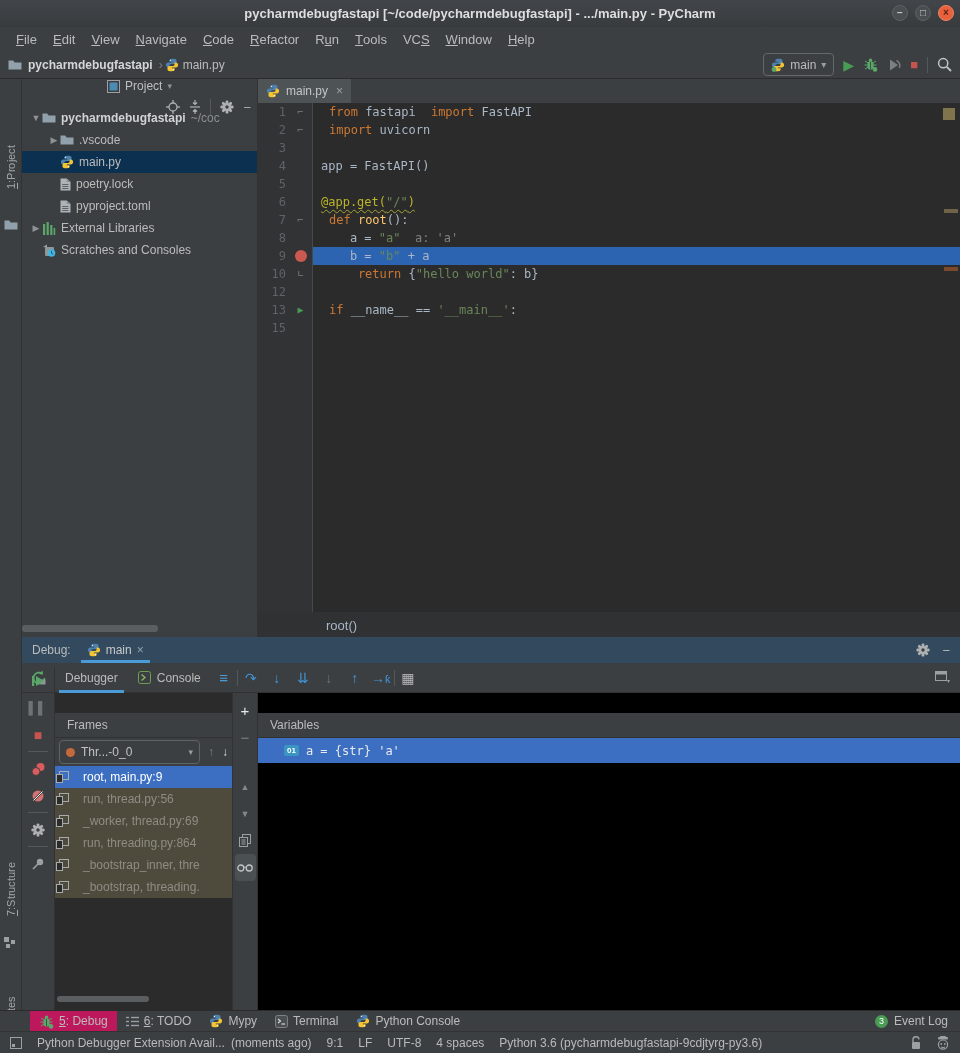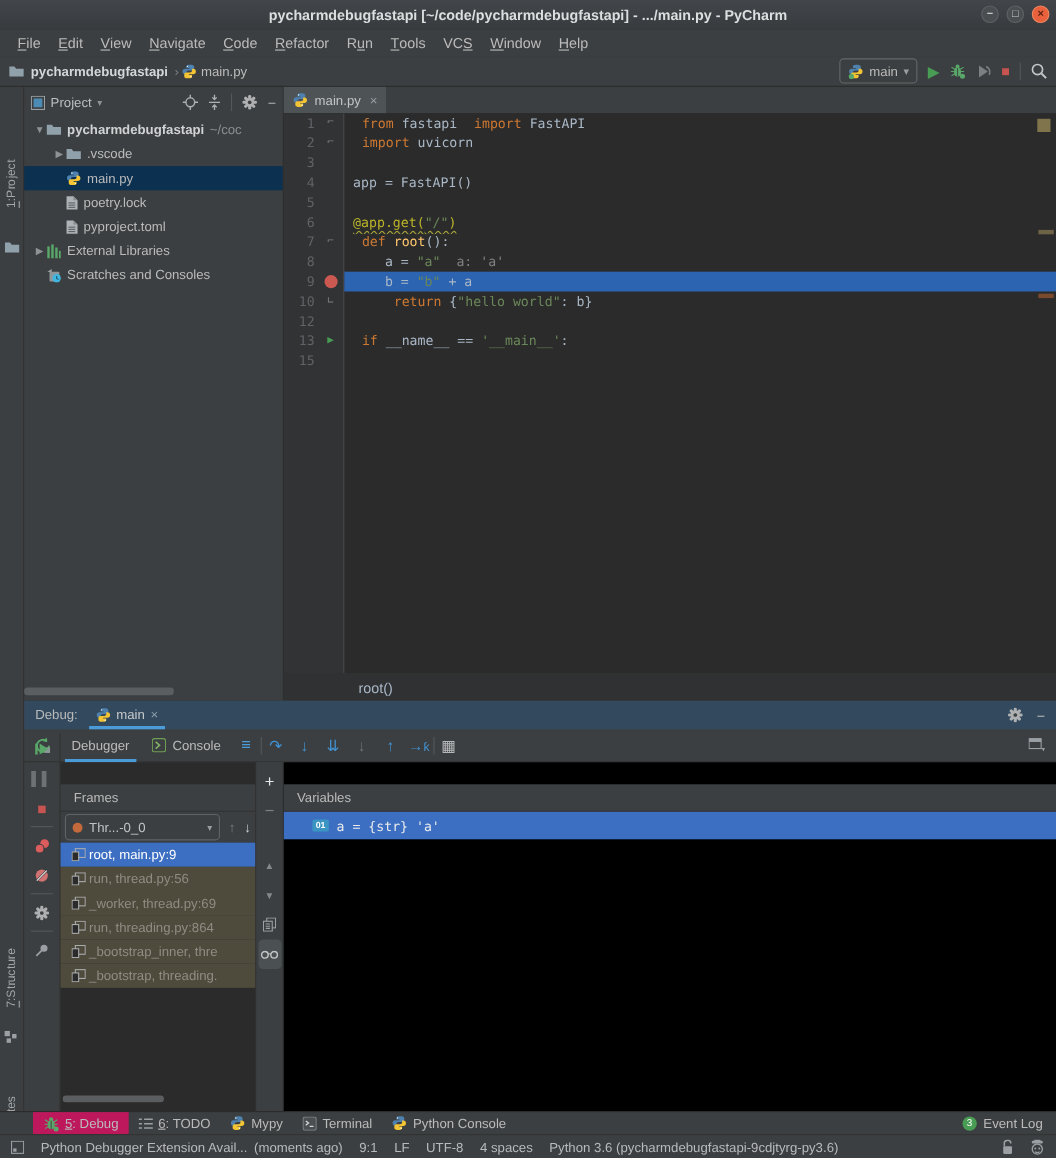--- a/index.html
+++ b/index.html
@@ -38,21 +38,21 @@
 
   
   .vstrip{left:0;top:79px;width:22px;height:931px;background:#3c3f41;border-right:1px solid #323232;box-sizing:border-box;}
   .vlabel{position:absolute;left:2px;width:18px;writing-mode:vertical-rl;transform:rotate(180deg);
           font-size:11px;color:#a2a6a9;white-space:nowrap;}
   .vicon{position:absolute;left:4px;}
 
   
   .project-panel{left:22px;top:79px;width:236px;height:558px;background:#3c3f41;box-sizing:border-box;
                  border-right:1px solid #323232;}
-  .pp-header{height:28px;display:flex;align-items:center;padding:0 6px;gap:6px;}
+  .pp-header{height:28px;display:flex;align-items:center;padding:0 6px;gap:6px;flex-direction:column;}
   .pp-title{display:flex;align-items:center;gap:5px;color:#bcbec0;}
   .pp-icons{margin-left:auto;display:flex;align-items:center;gap:9px;color:#aeb0b2;}
   .tree{position:relative;}
   .tree-row{height:22px;display:flex;align-items:center;white-space:nowrap;overflow:hidden;cursor:default;}
   .tree-row.selected{background:#0c3050;}
   .tree-chev{width:12px;text-align:center;color:#8f9294;font-size:9px;flex:none;}
   .tree-label{margin-left:5px;color:#bbbbbb;}
   .tree-label.bold{font-weight:bold;color:#d0d2d4;}
   .tree-hint{margin-left:5px;color:#8c8f91;}
 
@@ -101,21 +101,21 @@
   .h-div{width:20px;height:1px;background:#55585a;margin:3px 0;}
 
   .frames-panel{position:absolute;left:33px;top:56px;width:178px;bottom:0;background:#2b2b2b;border-right:1px solid #323232;box-sizing:border-box;}
   .panel-head{height:25px;background:#3c3f41;display:flex;align-items:center;padding-left:12px;
               border-bottom:1px solid #323232;box-sizing:border-box;color:#bbbbbb;margin-top:20px;}
   .thread-row{height:28px;display:flex;align-items:center;padding:2px 4px;gap:8px;box-sizing:border-box;background:#3c3f41;}
   .thread-sel{display:flex;align-items:center;gap:6px;border:1px solid #5e6366;border-radius:4px;
               height:22px;padding:0 6px;flex:1;min-width:0;background:#3c3f41;}
   .thread-dot{width:9px;height:9px;border-radius:50%;background:#c4693b;flex:none;}
   .thread-name{white-space:nowrap;overflow:hidden;color:#c0c2c3;}
-  .frame-row{height:22px;display:flex;align-items:center;gap:3px;padding-left:10px;white-space:nowrap;overflow:hidden;color:#bbbbbb;}
+  .frame-row{height:22px;display:flex;align-items:center;gap:14px;padding-left:1px;white-space:nowrap;overflow:hidden;color:#bbbbbb;}
   .frame-row.library{background:#4f4b3c;color:#8f8c84;}
   .frame-row.selected{background:#3c6fc2;color:#ffffff;}
   .frames-hscroll{position:absolute;left:2px;bottom:8px;width:92px;height:6px;background:#5b5e60;border-radius:3px;}
 
   .mid-strip{position:absolute;left:211px;top:56px;width:25px;bottom:0;background:#3c3f41;border-right:1px solid #323232;
              display:flex;flex-direction:column;align-items:center;box-sizing:border-box;color:#a7aaac;}
   .ms-btn{height:27px;display:flex;align-items:center;justify-content:center;width:21px;font-size:13px;}
   .ms-btn.sel{background:#4b5052;border-radius:4px;}
 
   .vars-panel{position:absolute;left:236px;top:56px;right:0;bottom:0;background:#000000;}

